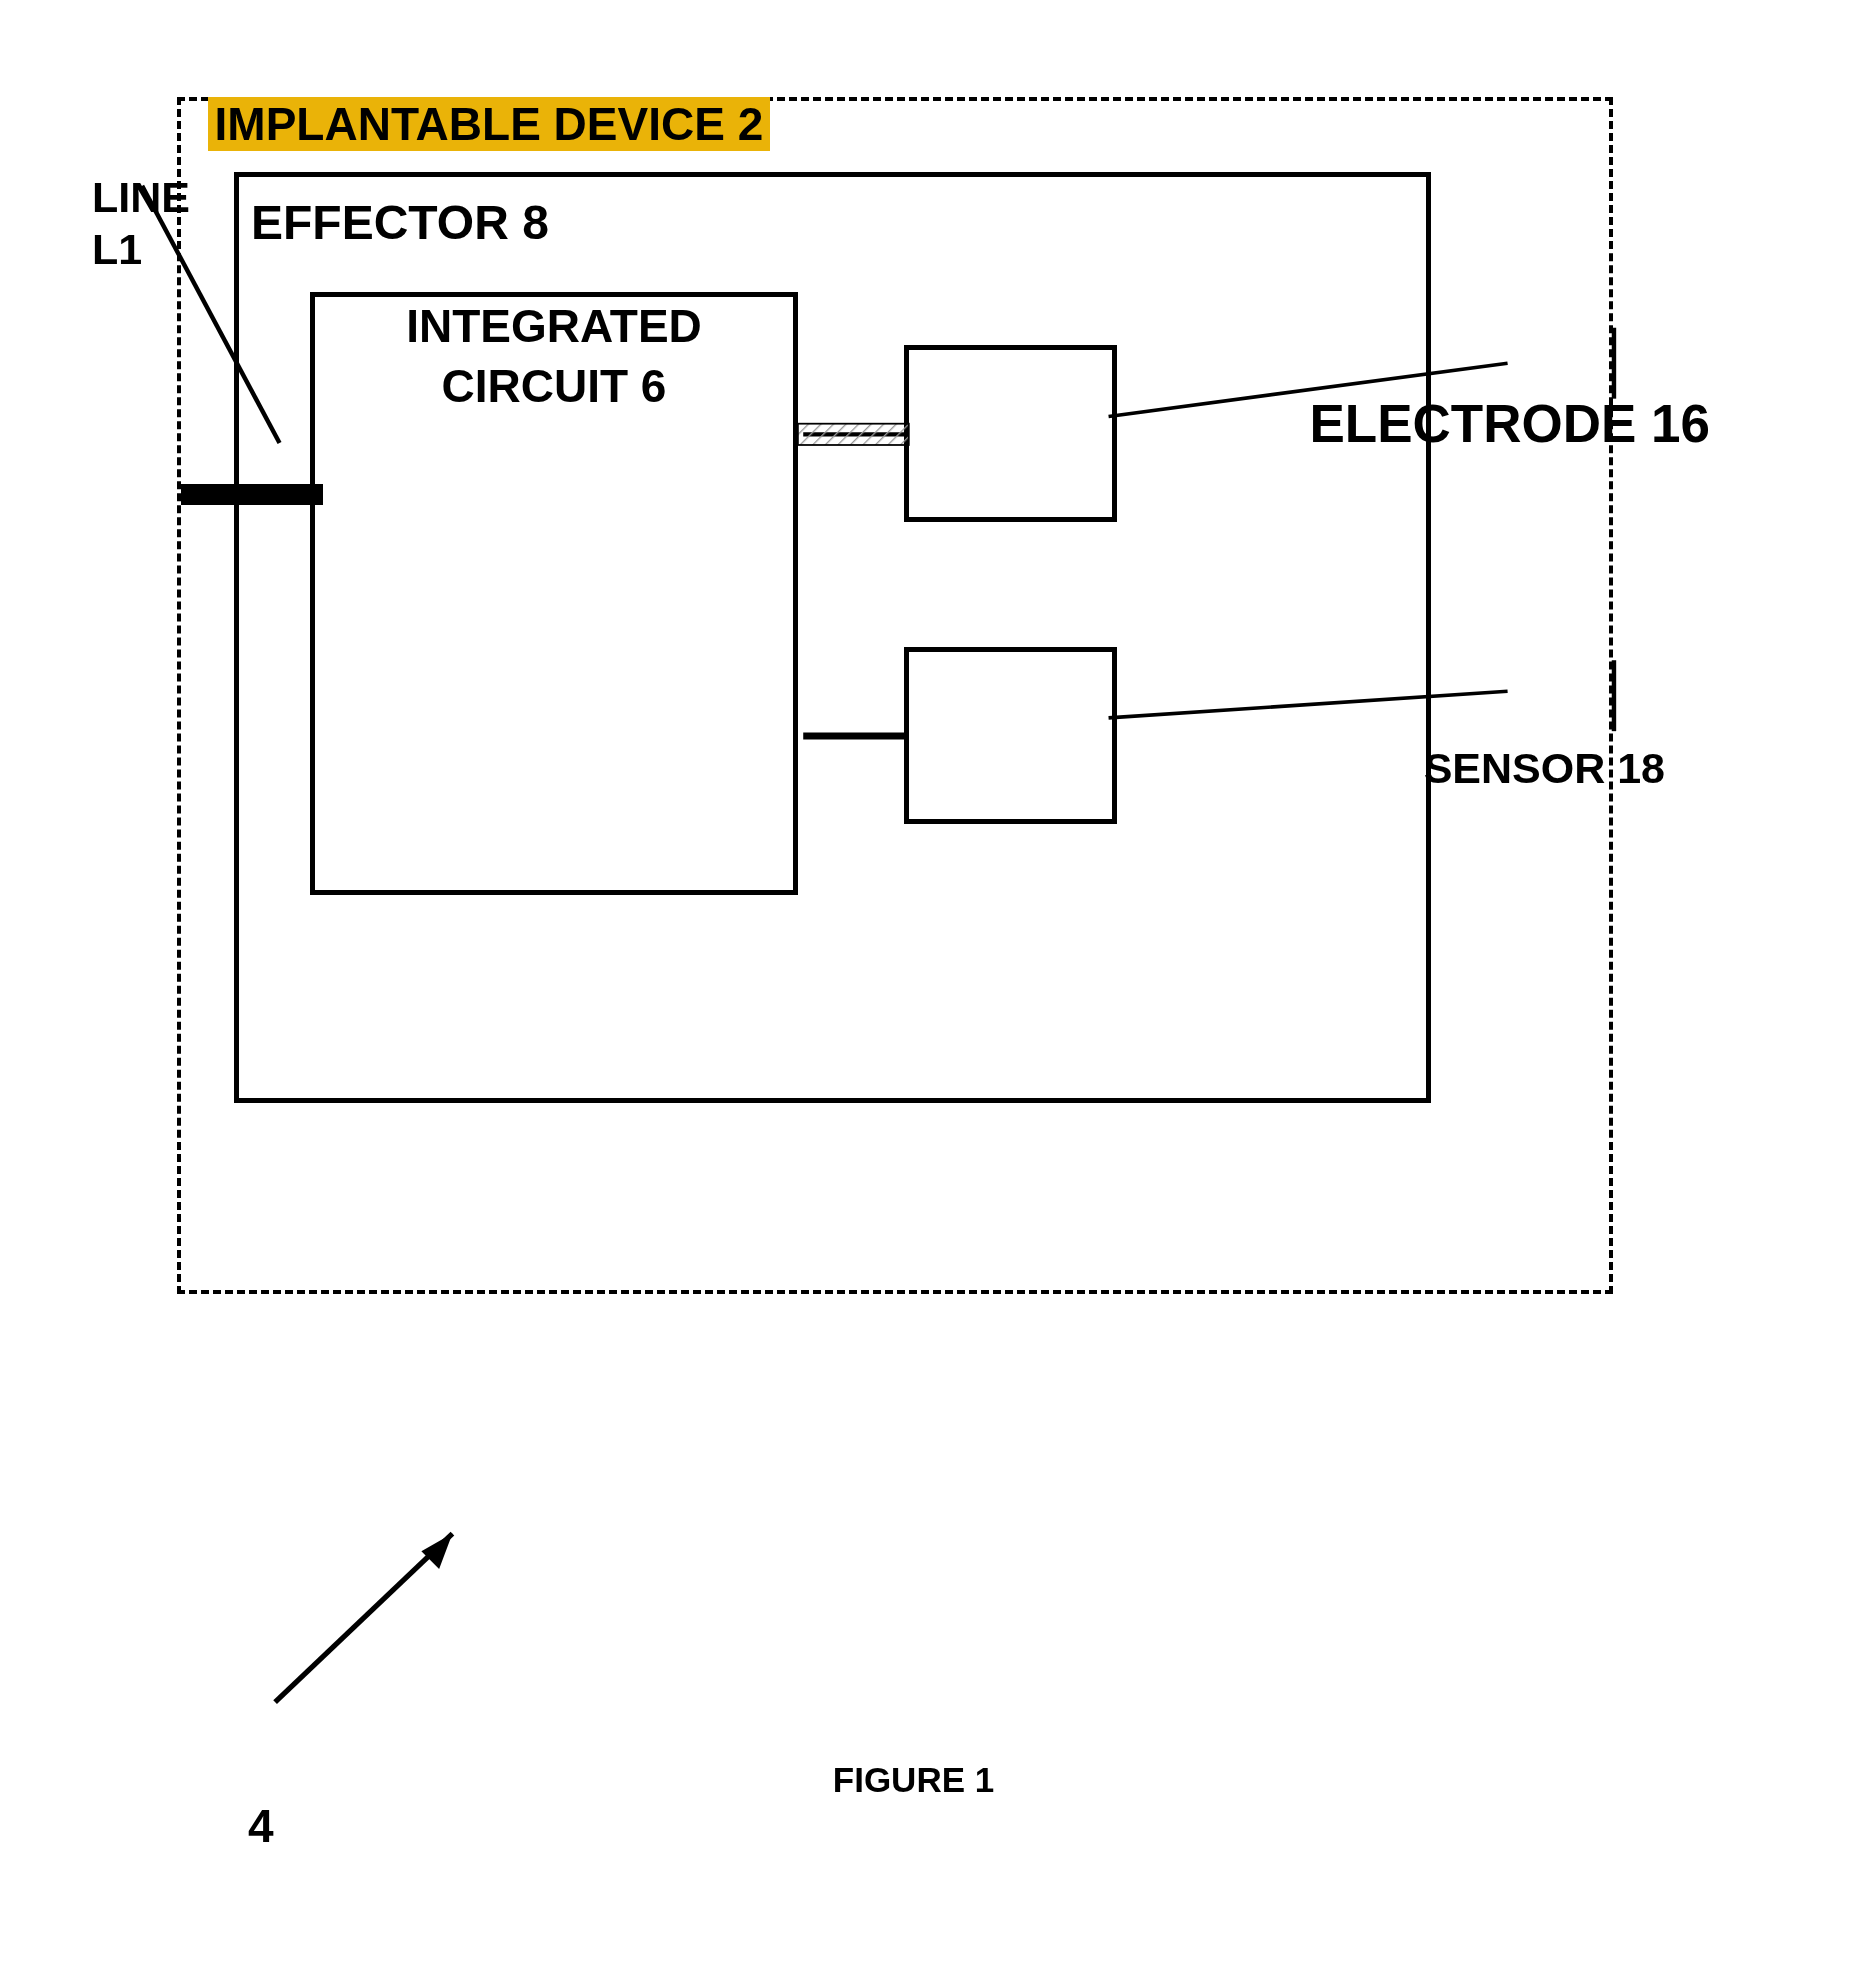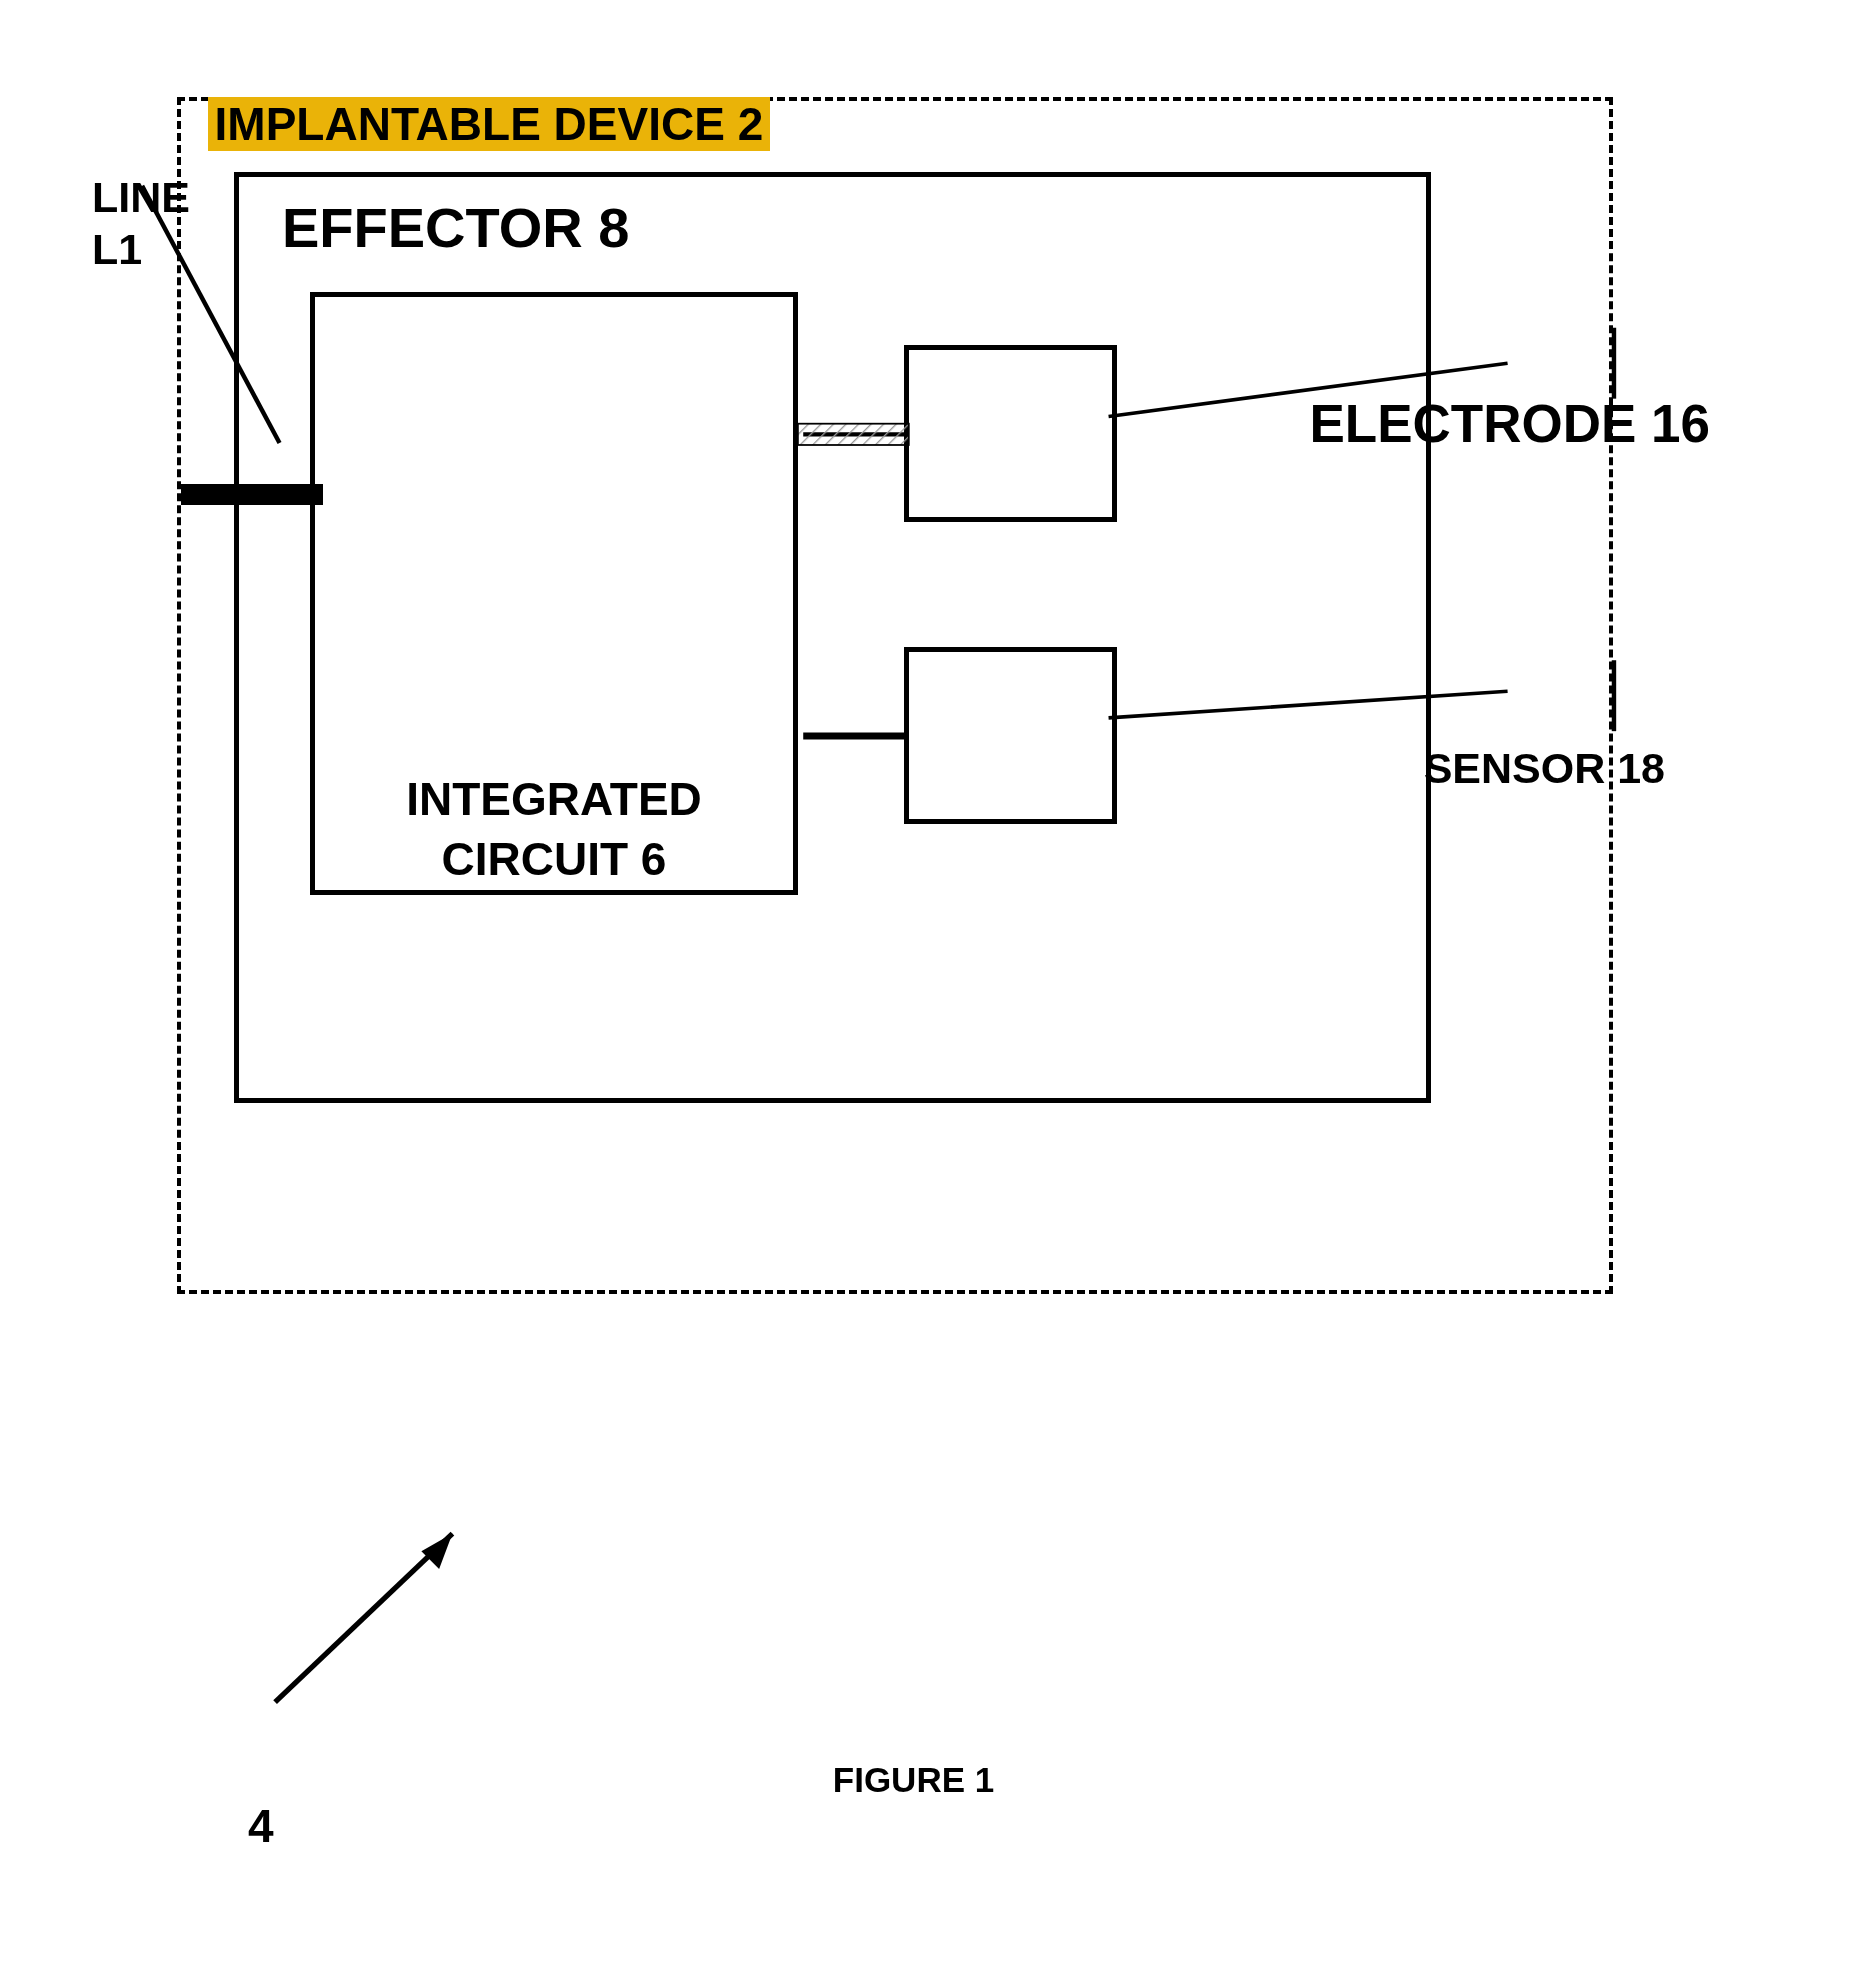--- a/index.html
+++ b/index.html
@@ -47,36 +47,36 @@
       left: 53px;
       width: 1197px;
       height: 931px;
       border: 5.3px solid #000;
       background: #fff;
     }
 
     .effector-label {
       position: absolute;
       top: 17.7px;
-      left: 43px;
-      font-size: 56px;
+      left: 12px;
+      font-size: 48px;
       font-weight: bold;
     }
 
     
     .ic-box {
       position: absolute;
       top: 115px;
       left: 71px;
       width: 488px;
       height: 603px;
       border: 5.3px solid #000;
       background: #fff;
       display: flex;
-      align-items: flex-end;
+      align-items: flex-start;
       justify-content: center;
     }
 
     .ic-label {
       font-size: 46px;
       font-weight: bold;
       text-align: center;
       line-height: 1.3;
     }
 

